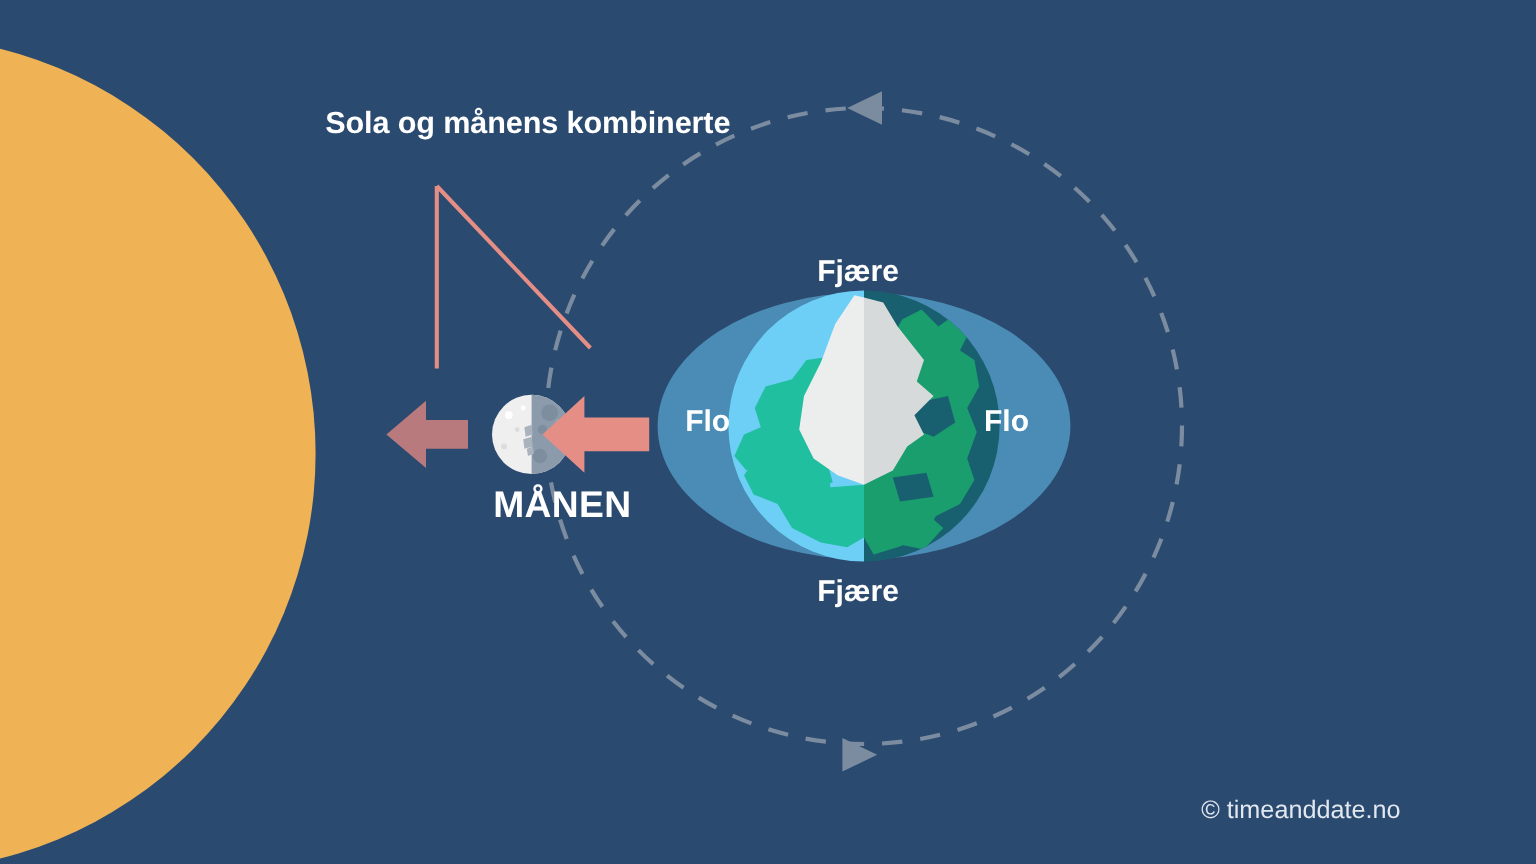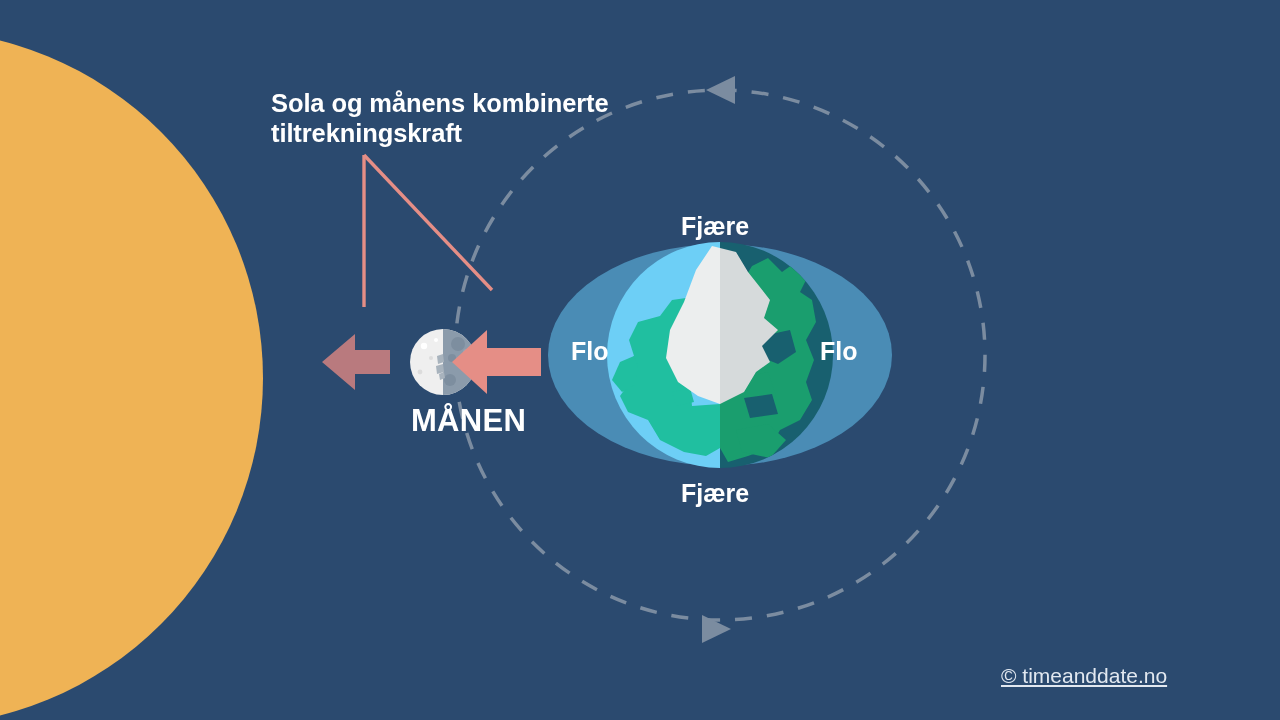--- a/index.html
+++ b/index.html
@@ -66,21 +66,20 @@
     font-size: 25px;
     font-weight: bold;
   }
   #watermark {
     left: 1001px;
     top: 664px;
     font-size: 21px;
     font-weight: normal;
     color: #e8eef5;
     opacity: 0.97;
-    text-decoration: underline;
   }
 </style>
 </head>
 <body>
 
 <div id="stage">
 
   <svg id="scene" viewBox="0 0 1280 720" xmlns="http://www.w3.org/2000/svg">
 
     <defs>
@@ -172,21 +171,21 @@
     </g>
 
     <polygon points="487,330 487,348 541,348 541,376 487,376 487,394 452,362" fill="#e58e86"></polygon>
 
     <polygon points="355,334 355,350 390,350 390,374 355,374 355,390 322,362" fill="#b97a7e"></polygon>
 
     <line x1="364" y1="155" x2="364" y2="307" stroke="#e58e86" stroke-width="3.4"></line>
     <line x1="364" y1="155" x2="492" y2="290" stroke="#e58e86" stroke-width="3.4"></line>
   </svg>
 
-  <div class="lbl" id="title-text"><span>Sola og månens kombinerte</span><br><span>tiltrekningskraft</span></div>
+  <div class="lbl" id="title-text"><span>Sola og månens kombinerte</span><br></div>
 
   <div class="lbl" id="label-moon">MÅNEN</div>
 
   <div class="lbl" id="label-hightide-left">Flo</div>
 
   <div class="lbl" id="label-hightide-right">Flo</div>
 
   <div class="lbl" id="label-lowtide-top">Fjære</div>
 
   <div class="lbl" id="label-lowtide-bottom">Fjære</div>

